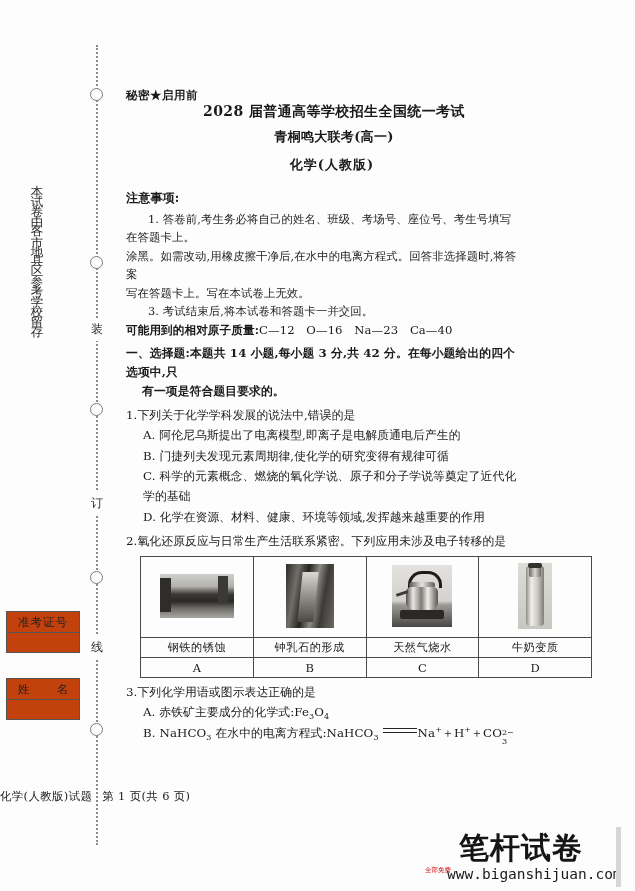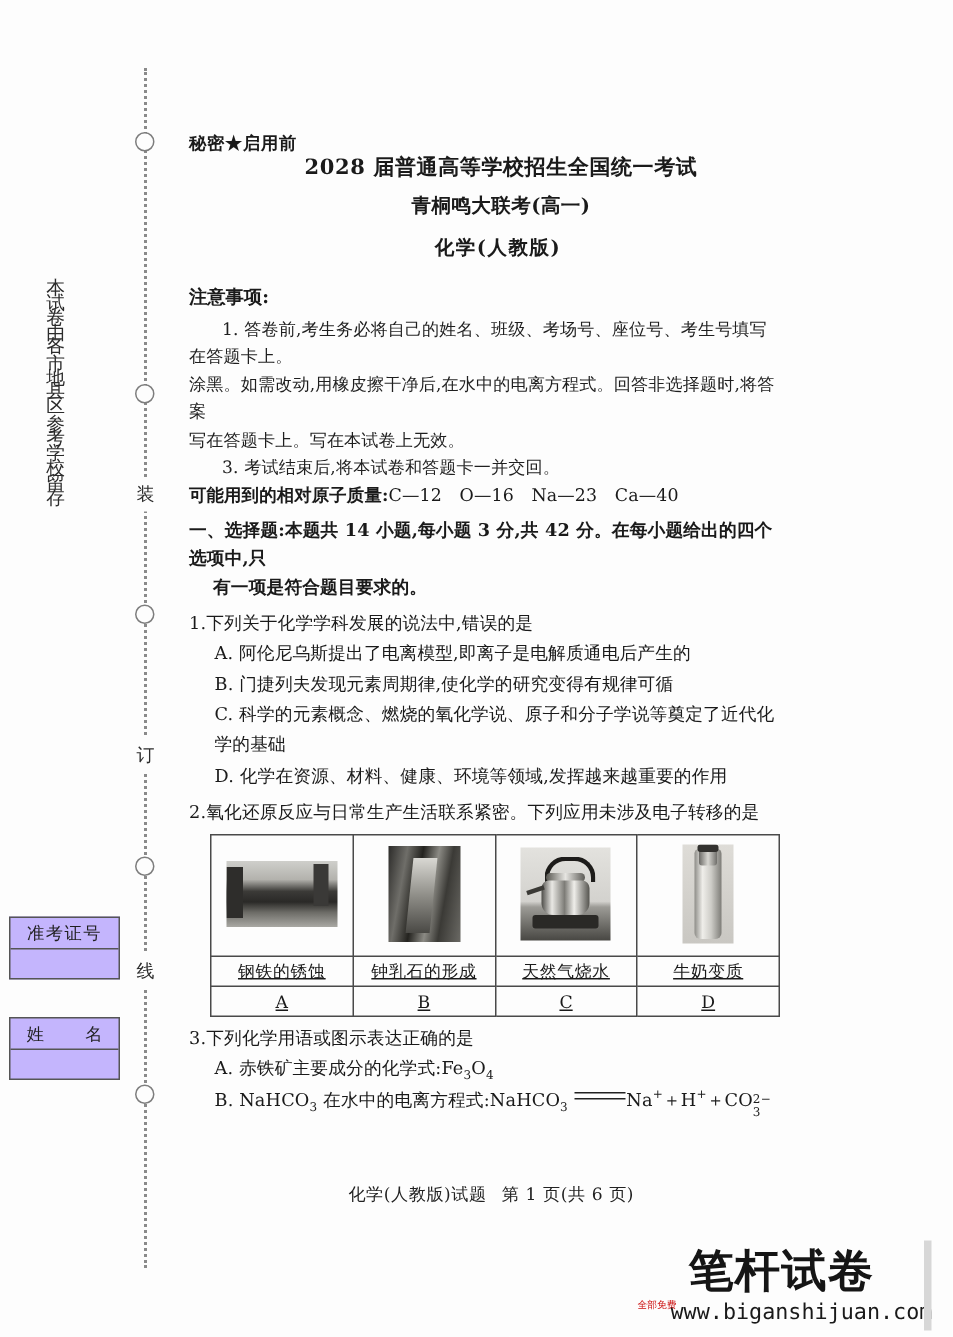--- a/index.html
+++ b/index.html
@@ -37,21 +37,21 @@
   #left-notice {
     left: 28px;
     top: 175px;
   }
 
   
   .id-box {
     position: absolute;
     border: 1px solid #555;
     box-sizing: border-box;
-    background: #c4b5fd;
+    background: #c2410c;
   }
   .id-box .hdr {
     height: 20px;
     border-bottom: 1px solid #555;
     display: flex;
     align-items: center;
     justify-content: center;
     font-size: 11.5px;
     letter-spacing: 1px;
     color: #1f1f1f;
@@ -203,25 +203,24 @@
   }
   .q-opt {
     font-size: 11.8px;
     line-height: 1.72;
     padding-left: 17px;
     letter-spacing: 0.1px;
   }
 
   
   #q2-table {
-    width: 380px;
+    width: 452px;
     margin: 5px 0 4px 14px;
     border-collapse: collapse;
     table-layout: fixed;
-    text-decoration: underline;
   }
   #q2-table td {
     border: 1px solid #4a4a4a;
     text-align: center;
     vertical-align: middle;
     font-size: 11.2px;
     padding: 0;
   }
   #q2-table td.pic-cell {
     height: 72px;
@@ -388,25 +387,24 @@
     left: 0; top: 0.15em;
     white-space: nowrap;
   }
 
   
   #footer {
     position: absolute;
     left: 0;
     top: 789px;
     width: 567px;
-    text-align: center;
+    text-align: left;
     font-size: 11.4px;
     letter-spacing: 0.4px;
     color: #222;
-    margin-left: 44px;
   }
   #footer .pg {
     margin-left: 10px;
   }
 
   
   #watermark {
     position: absolute;
     right: 14px;
     bottom: 8px;

